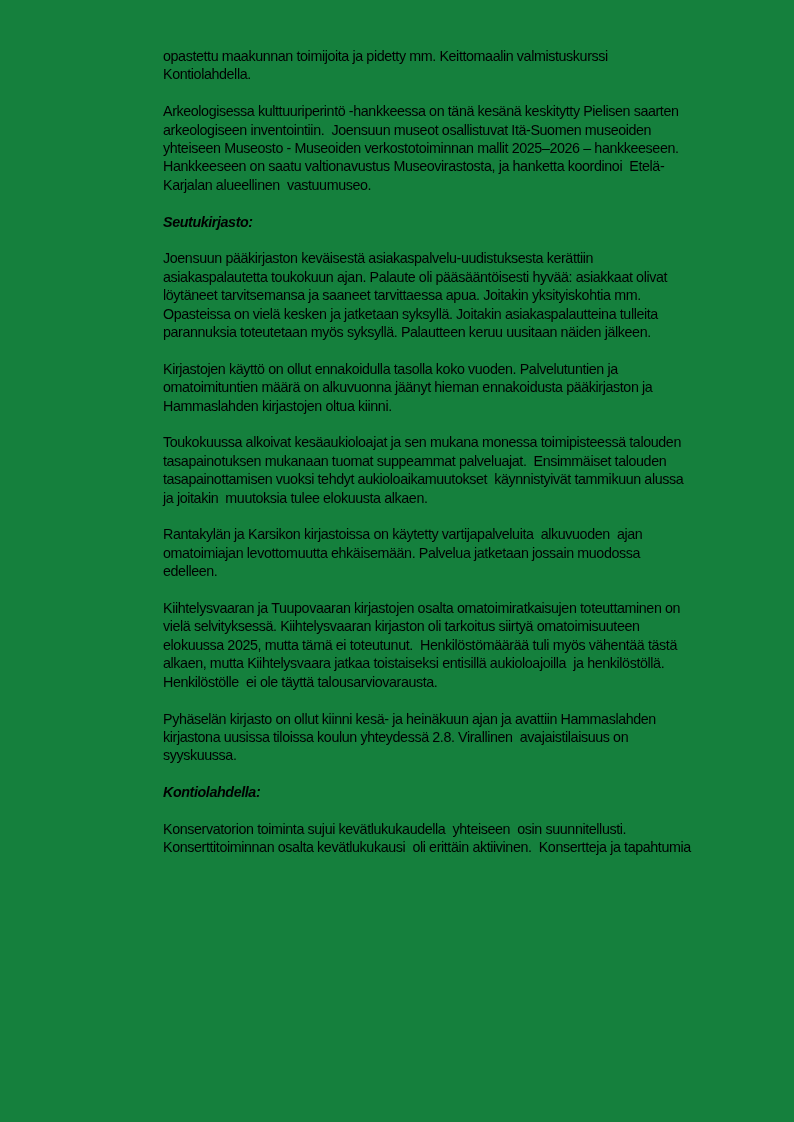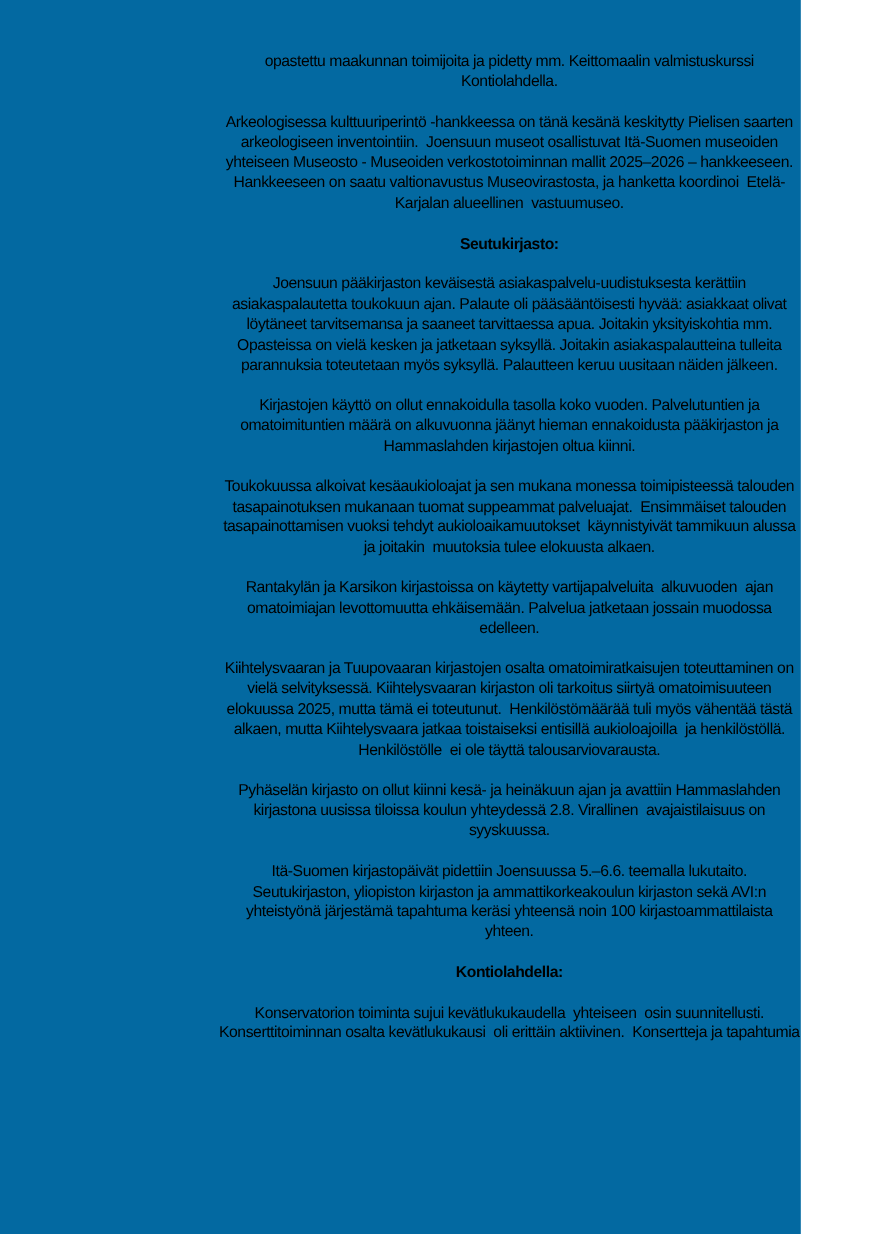--- a/index.html
+++ b/index.html
@@ -2,26 +2,25 @@
 <html><head>
 <meta charset="utf-8">
 <style>
   html, body {
     margin: 0;
     padding: 0;
     background: #ffffff;
   }
   .page {
     position: relative;
-    width: 728px;
+    width: 794px;
     height: 1122px;
-    background: #0369a1;
+    background: #15803d;
     overflow: hidden;
     box-sizing: border-box;
-    text-align: center;
   }
   .doc {
     position: absolute;
     left: 163px;
     top: 47px;
     width: 600px;
     color: #000000;
     font-family: "Liberation Sans", sans-serif;
     font-size: 14.3px;
     line-height: 18.4px;
@@ -33,20 +32,21 @@
     white-space: pre-wrap;
     font-size: 14.3px;
     line-height: 18.4px;
     font-weight: normal;
   }
   .doc > :first-child {
     margin-top: 0;
   }
   .doc h2 {
     font-weight: bold;
+    font-style: italic;
   }
 </style>
 </head>
 <body>
 
 <div class="page">
   <div class="doc">
     <p>opastettu maakunnan toimijoita ja pidetty mm. Keittomaalin valmistuskurssi
 Kontiolahdella.</p>
     <p>Arkeologisessa kulttuuriperintö -hankkeessa on tänä kesänä keskitytty Pielisen saarten
@@ -71,21 +71,17 @@
 omatoimiajan levottomuutta ehkäisemään. Palvelua jatketaan jossain muodossa
 edelleen.</p>
     <p>Kiihtelysvaaran ja Tuupovaaran kirjastojen osalta omatoimiratkaisujen toteuttaminen on
 vielä selvityksessä. Kiihtelysvaaran kirjaston oli tarkoitus siirtyä omatoimisuuteen
 elokuussa 2025, mutta tämä ei toteutunut.  Henkilöstömäärää tuli myös vähentää tästä
 alkaen, mutta Kiihtelysvaara jatkaa toistaiseksi entisillä aukioloajoilla  ja henkilöstöllä.
 Henkilöstölle  ei ole täyttä talousarviovarausta.</p>
     <p>Pyhäselän kirjasto on ollut kiinni kesä- ja heinäkuun ajan ja avattiin Hammaslahden
 kirjastona uusissa tiloissa koulun yhteydessä 2.8. Virallinen  avajaistilaisuus on
 syyskuussa.</p>
-    <p>Itä-Suomen kirjastopäivät pidettiin Joensuussa 5.–6.6. teemalla lukutaito.
-Seutukirjaston, yliopiston kirjaston ja ammattikorkeakoulun kirjaston sekä AVI:n
-yhteistyönä järjestämä tapahtuma keräsi yhteensä noin 100 kirjastoammattilaista
-yhteen.</p>
     <h2>Kontiolahdella:</h2>
     <p>Konservatorion toiminta sujui kevätlukukaudella  yhteiseen  osin suunnitellusti.
 Konserttitoiminnan osalta kevätlukukausi  oli erittäin aktiivinen.  Konsertteja ja tapahtumia</p>
   </div>
 </div>
 
 </body></html>

